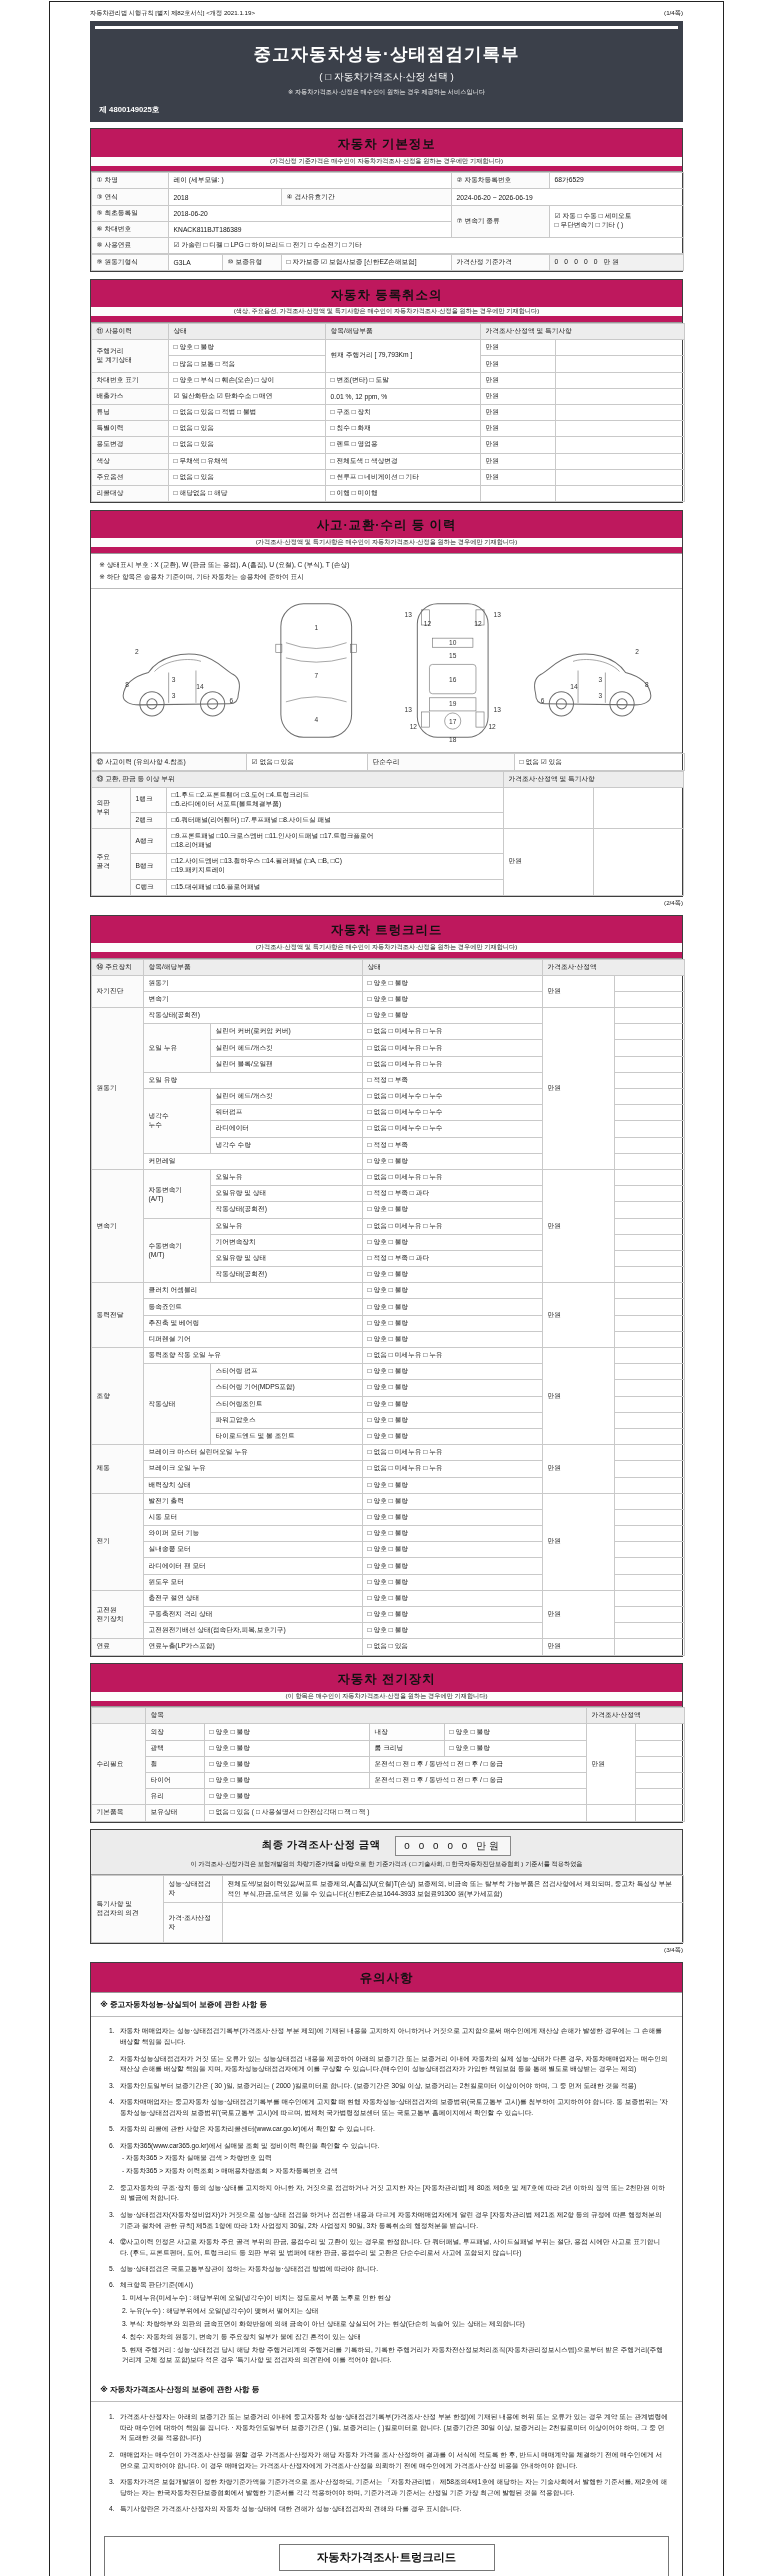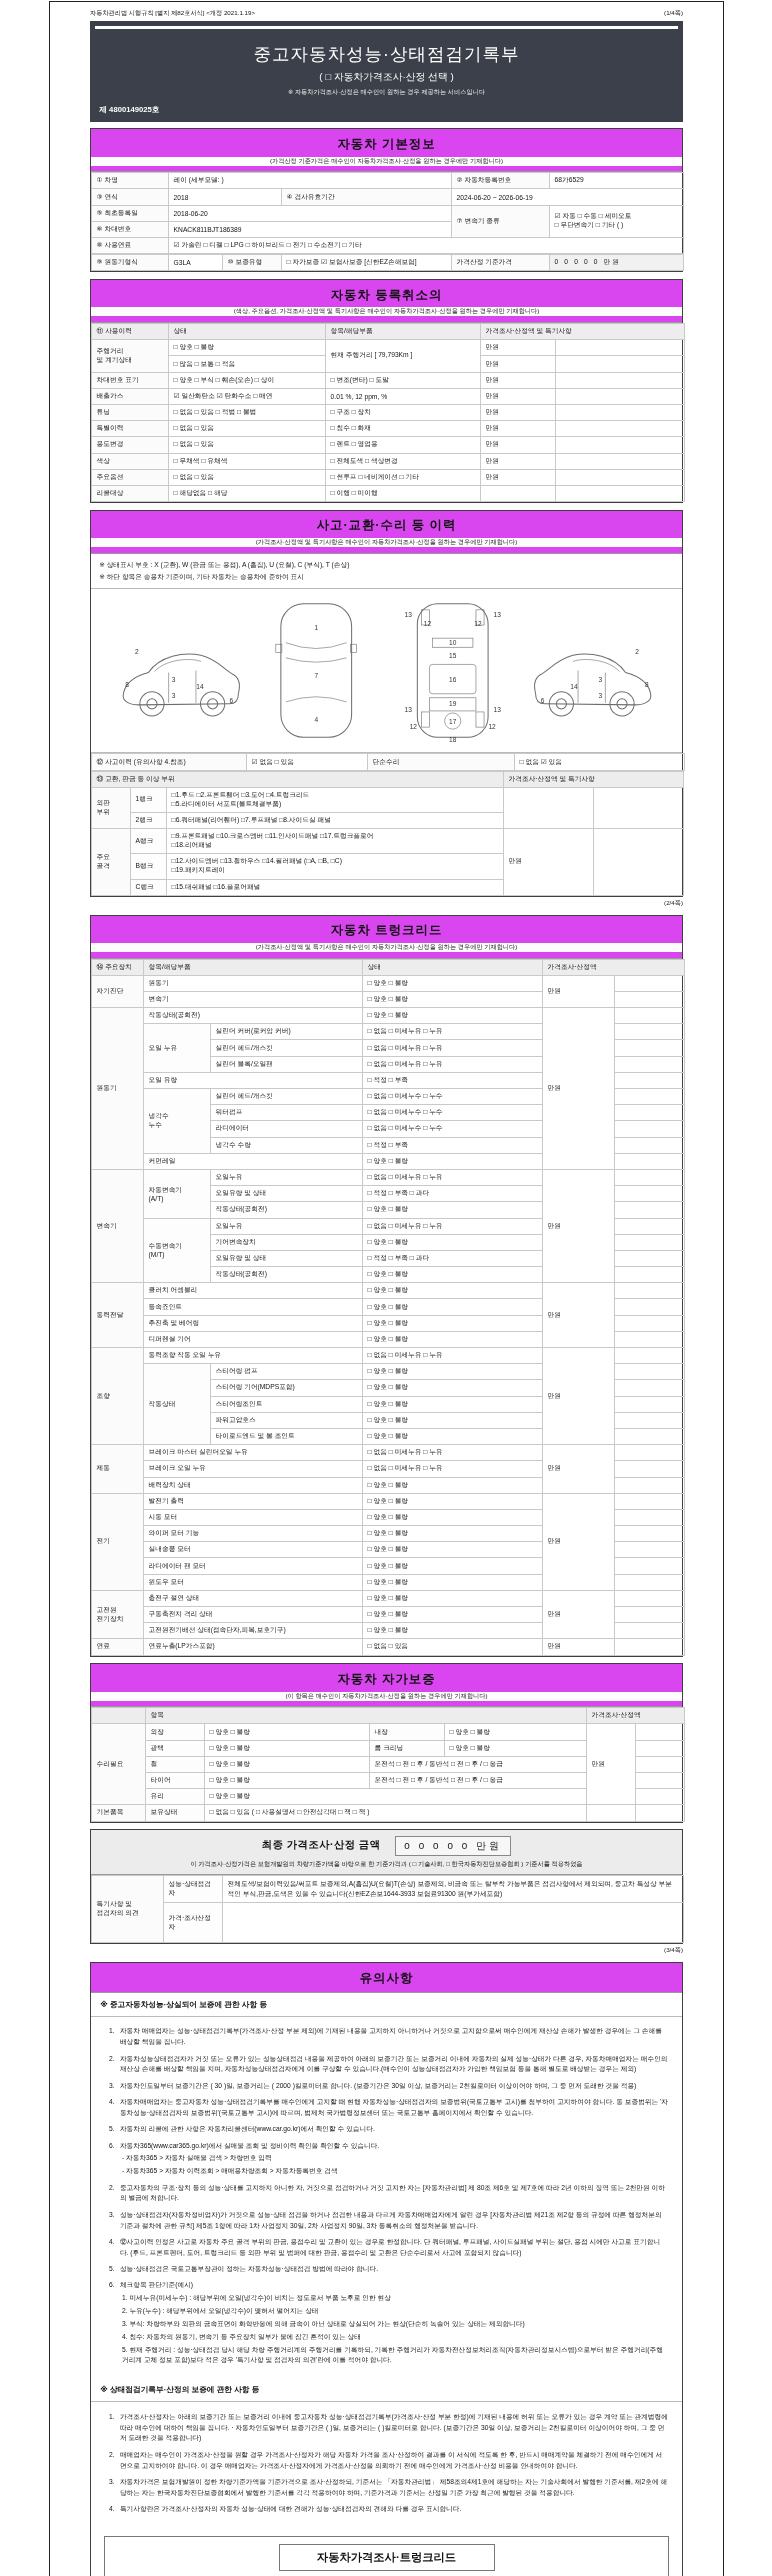--- a/index.html
+++ b/index.html
@@ -5,27 +5,27 @@
   * { box-sizing: border-box; }
   html,body { margin:0; padding:0; background:#fff; }
   body { font-family:"Liberation Sans","DejaVu Sans",sans-serif; color:#111; }
   .canvas { width:773px; margin:0 auto; padding:1px 0 3.1px; }
   .page { width:675px; margin:0 auto; border:0.5px solid #222; padding:7.2px 40px 13.4px; min-height:2555px; position:relative; background:#fff; }
 
   .pagehead { display:flex; justify-content:space-between; font-size:6.2px; color:#111; margin-bottom:3.1px; }
 
   .titleband { background:#3b404a; color:#fff; padding:3.1px 9.3px 6.2px; }
   .band-stripe { height:2.1px; background:#fff; margin:2.1px -4.1px 13.4px; }
-  .titleband h1 { margin:0; text-align:center; font-size:17.5px; letter-spacing:1px; font-weight:normal; }
+  .titleband h1 { margin:0; text-align:center; font-size:17.5px; letter-spacing:1px; font-weight:bold; }
   .titleband .subsel { text-align:center; font-size:9.8px; margin-top:5.2px; }
   .titleband .svcnote { text-align:center; font-size:6.2px; margin-top:4.1px; color:#f0f0f0; }
   .titleband .docno { font-size:7.7px; font-weight:bold; margin-top:8.2px; }
 
   .sec { border:1px solid #3f3f3f; margin-top:6.7px; background:#fff; }
-  .sec-head { background:#d946ef; text-align:center; padding:6.7px 0 5.7px; border-bottom:0.5px solid #999; }
+  .sec-head { background:#be185d; text-align:center; padding:6.7px 0 5.7px; border-bottom:0.5px solid #999; }
   .sec-head h2 { margin:0; font-size:12.4px; font-weight:bold; letter-spacing:1px; }
   .sec-head .sub { font-size:6.2px; margin-top:3.6px; color:#1a1a1a; }
 
   .ftable { width:100%; border-collapse:collapse; table-layout:fixed; }
   .ftable td, .ftable th { border:0.5px solid #c9c9c9; padding:3.1px 4.6px; font-size:6.7px; text-align:left; vertical-align:middle; white-space:pre-line; word-break:break-all; font-weight:normal; }
   .ftable th { background:#ededed; }
   .ftable tr.head th { font-size:6.7px; }
   .lbl { background:#fbfbfb; }
   .sub { background:#fdfdfd; }
   .price { text-align:center; }
@@ -652,21 +652,21 @@
                 <td class="price">만원</td>
                 <td></td>
               </tr>
             </tbody>
           </table>
         </div>
   </section>
 
   <section class="sec">
     <div class="sec-head">
-      <h2>자동차 자가보증</h2>
+      <h2>자동차 전기장치</h2>
       <div class="sub">(이 항목은 매수인이 자동차가격조사·산정을 원하는 경우에만 기재합니다)</div>
     </div>
     <div>
           <table class="ftable">
             <colgroup>
               <col style="width: 54px;">
               <col style="width: 59px;">
               <col style="width: 165px;">
               <col style="width: 75px;">
               <col style="width: 142px;">
@@ -799,21 +799,21 @@
           </div>
           <div class="nitem">
             <span class="num">5.</span>
             <span class="txt">성능·상태점검은 국토교통부장관이 정하는 자동차성능·상태점검 방법에 따라야 합니다.</span>
           </div>
           <div class="nitem">
             <span class="num">6.</span>
             <span class="txt">체크항목 판단기준(예시)<div class="nsub">1.  미세누유(미세누수) : 해당부위에 오일(냉각수)이 비치는 정도로서 부품 노후로 인한 현상</div><div class="nsub">2.  누유(누수) : 해당부위에서 오일(냉각수)이 맺혀서 떨어지는 상태</div><div class="nsub">3.  부식: 차량하부와 외판의 금속표면이 화학반응에 의해 금속이 아닌 상태로 상실되어 가는 현상(단순히 녹슬어 있는 상태는 제외합니다)</div><div class="nsub">4.  침수: 자동차의 원동기, 변속기 등 주요장치 일부가 물에 잠긴 흔적이 있는 상태</div><div class="nsub">5.  현재 주행거리 : 성능·상태점검 당시 해당 차량 주행거리계의 주행거리를 기록하되, 기록한 주행거리가 자동차전산정보처리조직(자동차관리정보시스템)으로부터 받은 주행거리(주행거리계 교체 정보 포함)보다 적은 경우 '특기사항 및 점검자의 의견'란에 이를 적어야 합니다.</div></span>
           </div>
         </div>
-    <div class="nhead">※ 상태점검기록부·산정의 보증에 관한 사항 등</div>
+    <div class="nhead">※ 자동차가격조사·산정의 보증에 관한 사항 등</div>
     <div class="nlist">
           <div class="nitem">
             <span class="num">1.</span>
             <span class="txt">가격조사·산정자는 아래의 보증기간 또는 보증거리 이내에 중고자동차 성능·상태점검기록부(가격조사·산정 부분 한정)에 기재된 내용에 허위 또는 오류가 있는 경우 계약 또는 관계법령에 따라 매수인에 대하여 책임을 집니다. · 자동차인도일부터 보증기간은 (      )일, 보증거리는 (      )킬로미터로 합니다. (보증기간은 30일 이상, 보증거리는 2천킬로미터 이상이어야 하며, 그 중 먼저 도래한 것을 적용합니다)</span>
           </div>
           <div class="nitem">
             <span class="num">2.</span>
             <span class="txt">매매업자는 매수인이 가격조사·산정을 원할 경우 가격조사·산정자가 해당 자동차 가격을 조사·산정하여 결과를 이 서식에 적도록 한 후, 반드시 매매계약을 체결하기 전에 매수인에게 서면으로 고지하여야 합니다. 이 경우 매매업자는 가격조사·산정자에게 가격조사·산정을 의뢰하기 전에 매수인에게 가격조사·산정 비용을 안내하여야 합니다.</span>
           </div>
           <div class="nitem">

